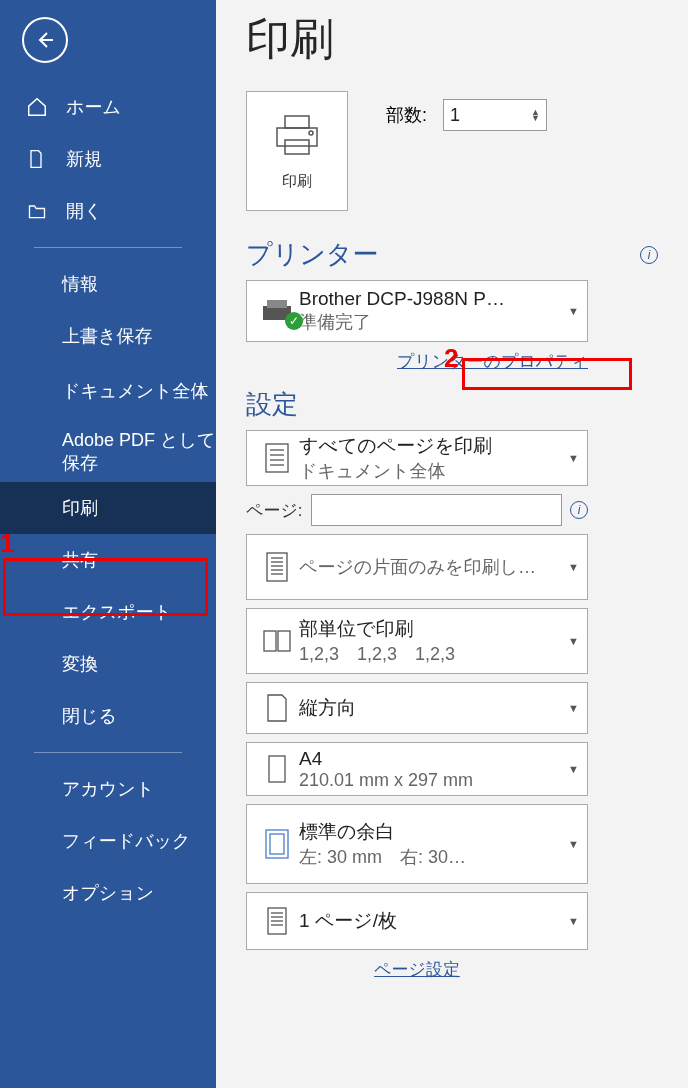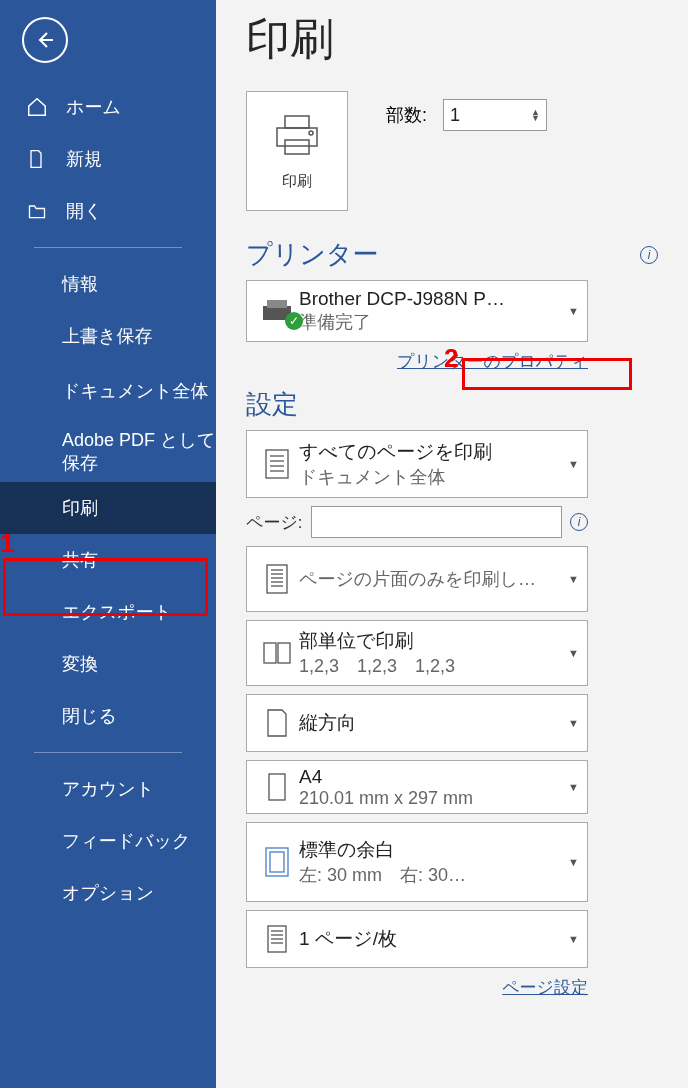--- a/index.html
+++ b/index.html
@@ -33,21 +33,21 @@
   .dd .dd-title { font-size: 19px; color: #222; white-space: nowrap; overflow: hidden; text-overflow: ellipsis; }
   .dd .dd-sub { font-size: 18px; color: #666; white-space: nowrap; overflow: hidden; text-overflow: ellipsis; }
   .dd .dd-caret { color: #555; font-size: 11px; margin-left: 4px; }
   .link-right { text-align: right; width: 342px; margin-bottom: 14px; }
   .link-right a { color: #2b579a; font-size: 17px; text-decoration: underline; cursor: pointer; }
   .pages-row { display: flex; align-items: center; gap: 2px; margin-bottom: 8px; }
   .pages-row label { font-size: 17px; color: #333; }
   .pages-row input { flex: 1; height: 32px; border: 1px solid #999; background: #fff; padding: 0 6px; font-size: 16px; margin-left: 6px; }
   .pages-row .info-i { margin-left: 6px; }
   .pages-wrap { width: 342px; display: flex; align-items: center; }
-  .page-setup { width: 342px; text-align: right; margin-top: 6px; }
+  .page-setup { width: 342px; text-align: center; margin-top: 6px; }
   .page-setup a { color: #2b579a; text-decoration: underline; font-size: 17px; cursor: pointer; }
   
   .anno1 { position: absolute; border: 3px solid #e00; pointer-events: none; }
   .num { position: absolute; color: #e00; font-weight: bold; font-size: 26px; }
   .check-badge { position: absolute; right: -4px; bottom: -4px; width: 18px; height: 18px; background: #2e9e3a; border-radius: 50%; display: flex; align-items: center; justify-content: center; color: #fff; font-size: 12px; }
   .printer-icn { position: relative; }
 </style>
 </head>
 <body>
 
@@ -174,21 +174,21 @@
   </div>
 
   <div class="link-right">
     <a>プリンターのプロパティ</a>
   </div>
 
   <div class="section-hdr">
     <h2>設定</h2>
   </div>
 
-  <div class="dd" style="height:68px">
+  <div class="dd" style="height:56px">
     <div class="dd-icn">
         <svg width="30" height="36" viewBox="0 0 30 36">
           <rect x="4" y="4" width="22" height="28"></rect>
           <line x1="8" y1="10" x2="22" y2="10"></line>
           <line x1="8" y1="15" x2="22" y2="15"></line>
           <line x1="8" y1="20" x2="22" y2="20"></line>
           <line x1="8" y1="25" x2="22" y2="25"></line>
         </svg>
       </div>
     <div class="dd-txt">
@@ -228,21 +228,21 @@
           <rect x="17" y="4" width="12" height="20"></rect>
         </svg>
       </div>
     <div class="dd-txt">
         <div class="dd-title">部単位で印刷</div>
         <div class="dd-sub">1,2,3　1,2,3　1,2,3</div>
       </div>
     <span class="dd-caret">▼</span>
   </div>
 
-  <div class="dd" style="height:58px">
+  <div class="dd" style="height:52px">
     <div class="dd-icn">
         <svg width="26" height="34" viewBox="0 0 26 34">
           <path d="M4 4h14l4 4v22H4z"></path>
         </svg>
       </div>
     <div class="dd-txt">
         <div class="dd-title">縦方向</div>
       </div>
     <span class="dd-caret">▼</span>
   </div>

